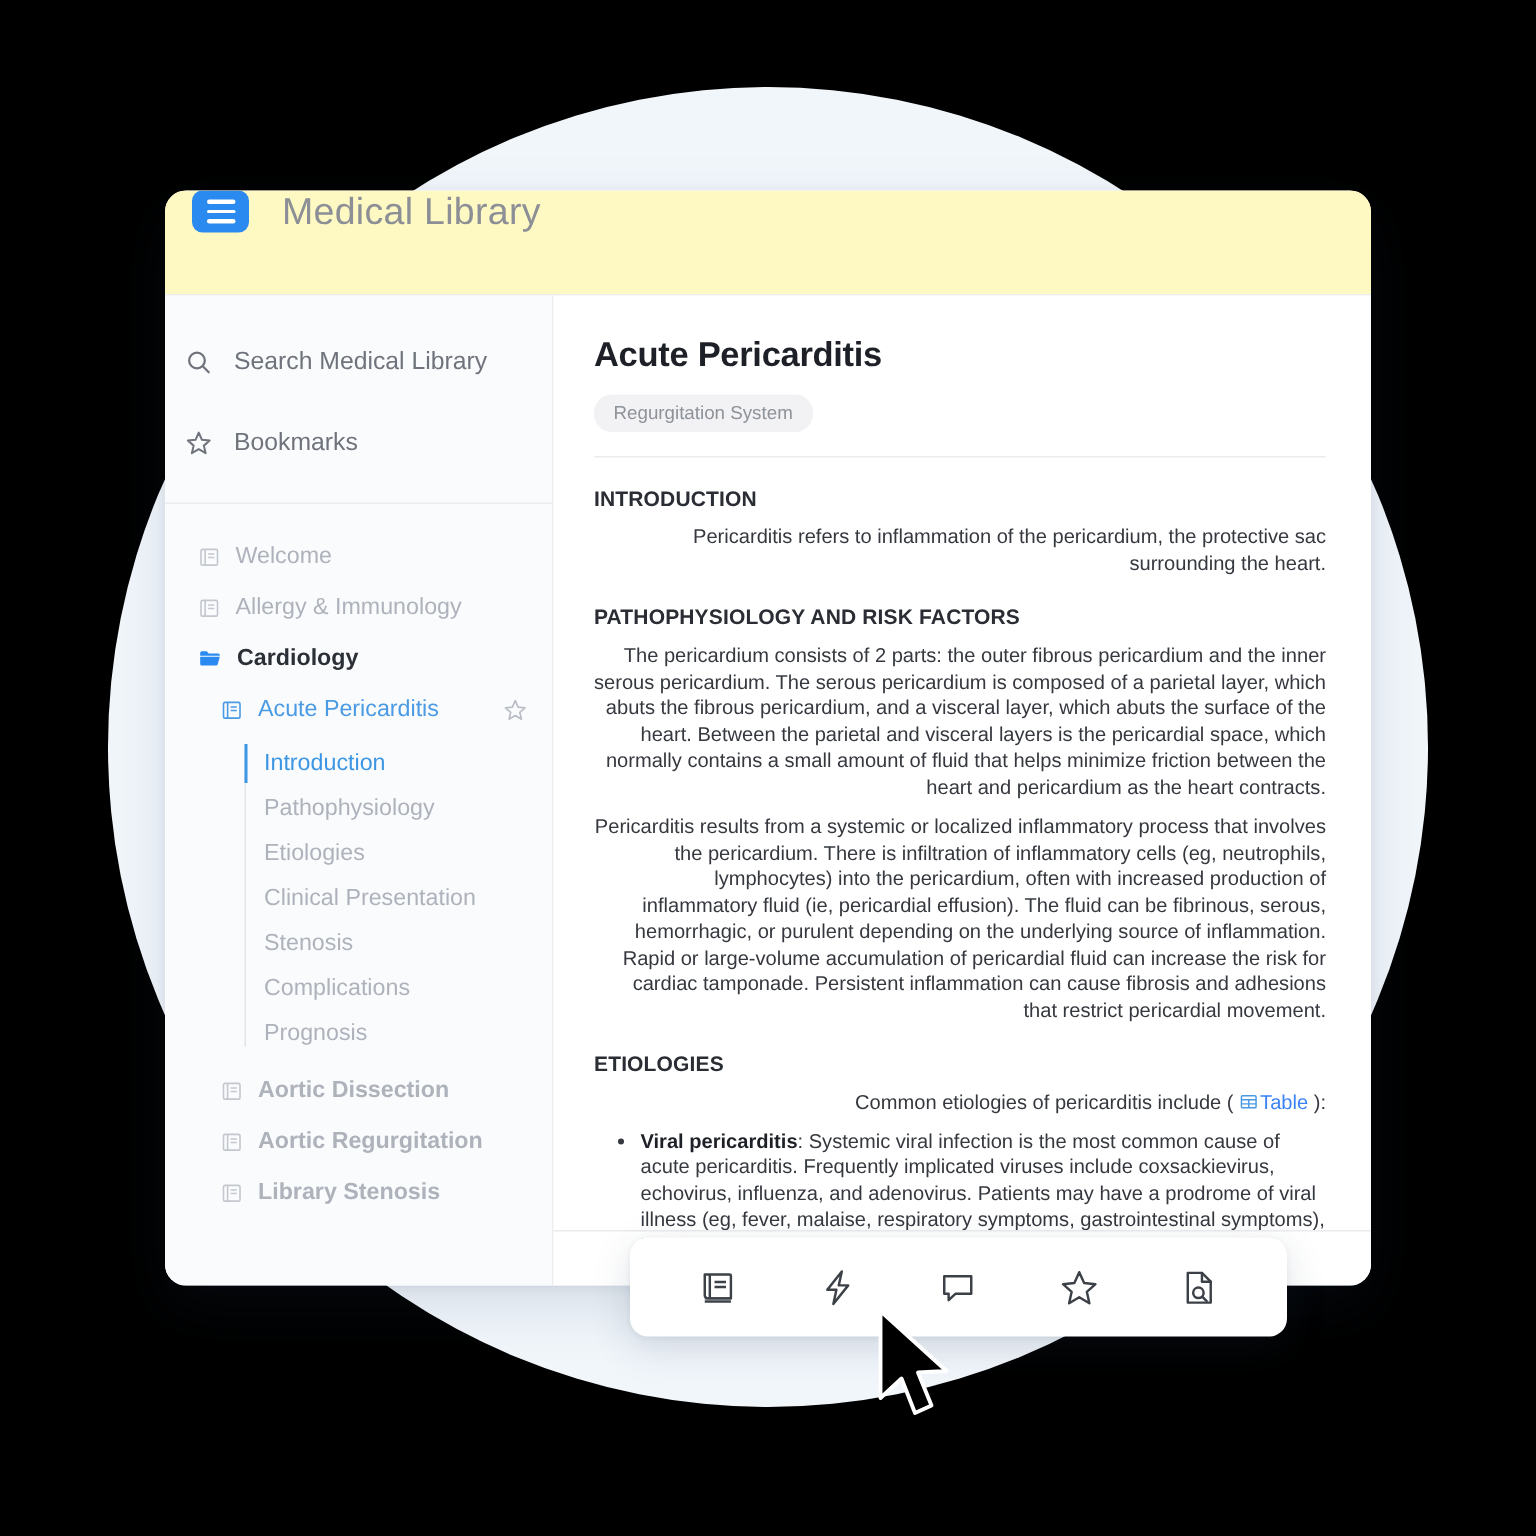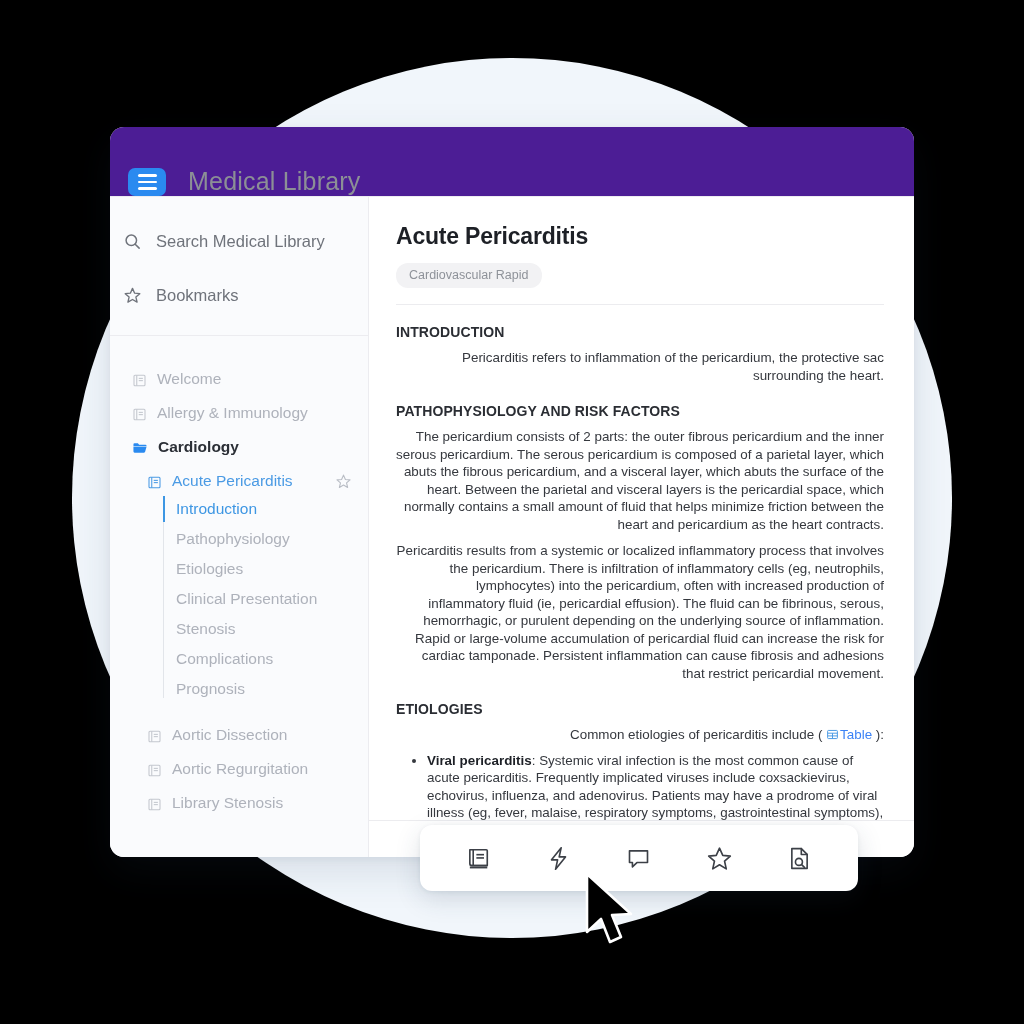--- a/index.html
+++ b/index.html
@@ -39,24 +39,24 @@
     box-shadow: 0 14px 40px rgba(40,60,90,0.13), 0 2px 8px rgba(40,60,90,0.07);
     overflow: hidden;
     display: flex;
     flex-direction: column;
   }
 
   
   #title-bar {
     height: 70px;
     flex: 0 0 70px;
-    background: #4c1d95;
+    background: #fef9c3;
     border-bottom: 1px solid #ececf0;
     display: flex;
-    align-items: flex-end;
+    align-items: flex-start;
     padding-left: 18px;
   }
 
   #menu-button {
     width: 38px;
     height: 28px;
     border-radius: 7px;
     background: #2a8af0;
     display: flex;
     flex-direction: column;
@@ -123,41 +123,41 @@
   }
   .side-action svg { flex: 0 0 auto; display: block; }
 
   #sidebar-tree {
     padding: 18px 0 10px 0;
     overflow: hidden;
   }
 
   .tree-row {
     display: flex;
-    align-items: flex-end;
+    align-items: center;
     gap: 10px;
     height: 34px;
     padding-left: 22px;
     cursor: pointer;
     position: relative;
   }
   .tree-row .tree-label {
     font-size: 15.5px;
     color: #aeb2bb;
     white-space: nowrap;
   }
   .tree-row.folder .tree-label {
     color: #2b2f36;
     font-weight: bold;
   }
   .tree-row.doc-active { padding-left: 37px; }
   .tree-row.doc-active .tree-label {
     color: #4a9ae4;
   }
-  .tree-row.child { padding-left: 37px; }
+  .tree-row.child { padding-left: 37px; font-weight: bold; }
   .tree-row .star-slot {
     margin-left: auto;
     margin-right: 16px;
     display: flex;
     align-items: center;
   }
 
   
   #toc-list {
     margin: 4px 0 6px 0;
@@ -434,21 +434,21 @@
           <span class="tree-label">Library Stenosis</span>
         </div>
 
       </div>
     </div>
 
     <div id="content">
 
       <h1 id="doc-title">Acute Pericarditis</h1>
 
-      <div id="doc-chip">Cardiovascular Rapid</div>
+      <div id="doc-chip">Regurgitation System</div>
 
       <div id="chip-rule"></div>
 
       <div class="sec-head">INTRODUCTION</div>
       <p class="para">Pericarditis refers to inflammation of the pericardium, the protective sac surrounding the heart.</p>
 
       <div class="sec-head">PATHOPHYSIOLOGY AND RISK FACTORS</div>
       <p class="para">The pericardium consists of 2 parts: the outer fibrous pericardium and the inner serous pericardium.  The serous pericardium is composed of a parietal layer, which abuts the fibrous pericardium, and a visceral layer, which abuts the surface of the heart.  Between the parietal and visceral layers is the pericardial space, which normally contains a small amount of fluid that helps minimize friction between the heart and pericardium as the heart contracts.</p>
       <p class="para">Pericarditis results from a systemic or localized inflammatory process that involves the pericardium.  There is infiltration of inflammatory cells (eg, neutrophils, lymphocytes) into the pericardium, often with increased production of inflammatory fluid (ie, pericardial effusion). The fluid can be fibrinous, serous, hemorrhagic, or purulent depending on the underlying source of inflammation.  Rapid or large-volume accumulation of pericardial fluid can increase the risk for cardiac tamponade.  Persistent inflammation can cause fibrosis and adhesions that restrict pericardial movement.</p>
 

